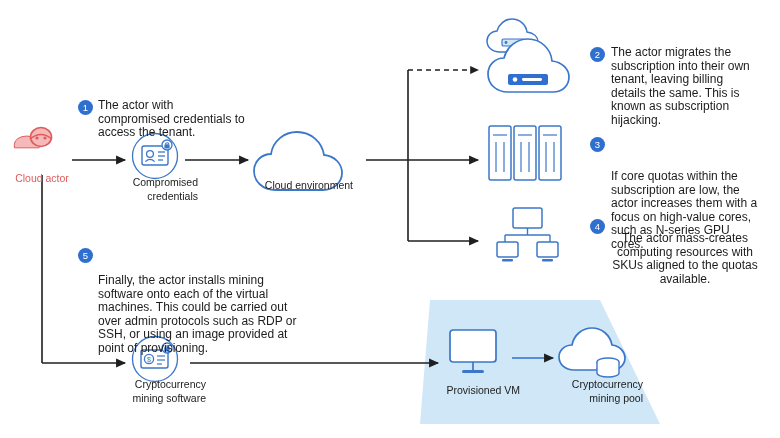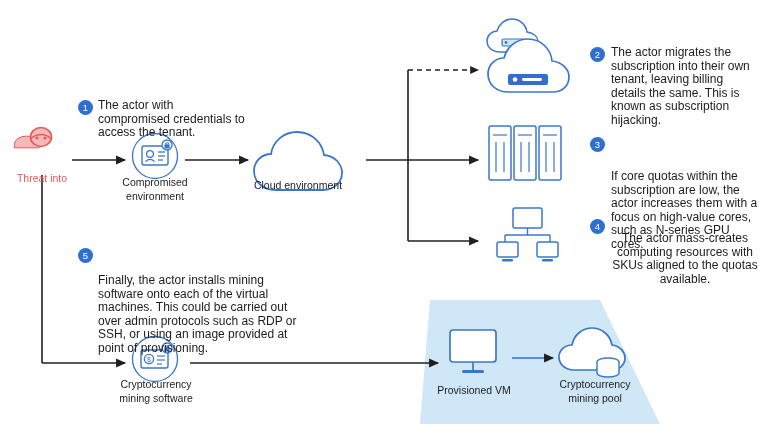--- a/index.html
+++ b/index.html
@@ -14,21 +14,21 @@
   #canvas { position:absolute; left:0; top:0; width:780px; height:438px; }
   .abs { position:absolute; }
   .txt {
     font-size:12px;
     line-height:13.5px;
     color:#1c1c1c;
   }
   .caption {
     font-size:10.5px;
     line-height:13.5px;
-    text-align:center;
+    text-align:right;
     color:#1c1c1c;
   }
   .num-badge {
     width:15px; height:15px; border-radius:50%;
     background:#2f6fd0;
     color:#ffffff;
     font-size:9.5px;
     line-height:15px;
     text-align:center;
     font-family:"Liberation Sans", sans-serif;
@@ -161,25 +161,25 @@
 
   <g transform="translate(558,326)">
     <path d="M16 44 C7 44 1 38 1 31 C1 24 7 19 14 19 C16 9 24 2 34 2 C44 2 52 9 54 19
              C62 20 67 26 67 32 C67 39 61 44 54 44 Z" fill="#ffffff" stroke="#3b77c9" stroke-width="1.7"></path>
     <ellipse cx="50" cy="36" rx="11" ry="4" fill="#ffffff" stroke="#3b77c9" stroke-width="1.4"></ellipse>
     <path d="M39 36 v6 a11 4 0 0 0 22 0 v-6" fill="#ffffff" stroke="#3b77c9" stroke-width="1.4"></path>
     <path d="M39 42 v5 a11 4 0 0 0 22 0 v-5" fill="#ffffff" stroke="#3b77c9" stroke-width="1.4"></path>
   </g>
 </svg>
 
-<div class="abs actor-label" style="left:4px; top:172px; width:76px;">Threat into</div>
+<div class="abs actor-label" style="left:4px; top:172px; width:76px;">Cloud actor</div>
 
 <div class="abs caption" style="left:112px; top:176px; width:86px;">
   <div>Compromised</div>
-  <div>environment</div>
+  <div>credentials</div>
 </div>
 
 <div class="abs caption" style="left:243px; top:179px; width:110px;">Cloud environment</div>
 
 <div class="abs caption" style="left:106px; top:378px; width:100px;">
   <div>Cryptocurrency</div>
   <div>mining software</div>
 </div>
 
 <div class="abs caption" style="left:428px; top:384px; width:92px;">Provisioned VM</div>

